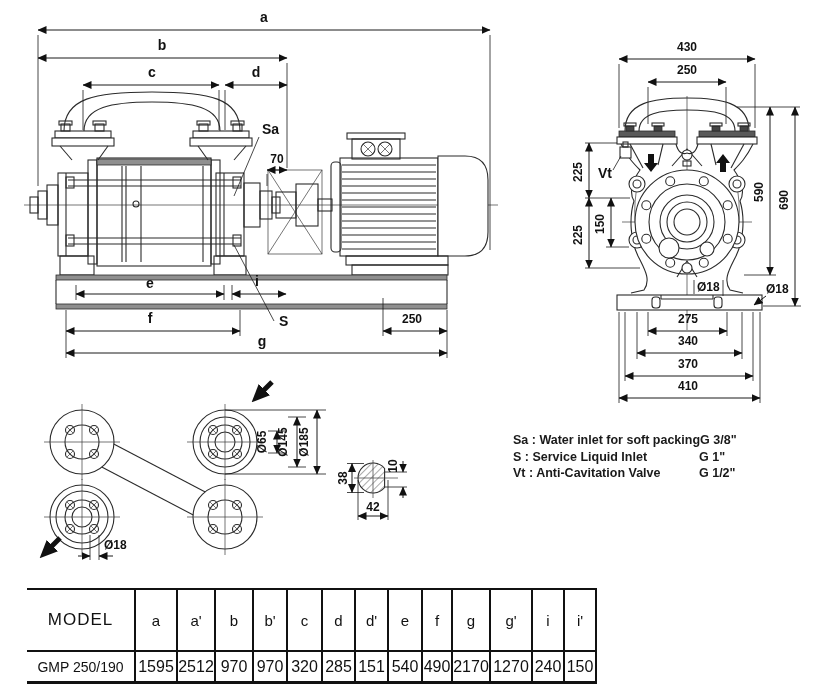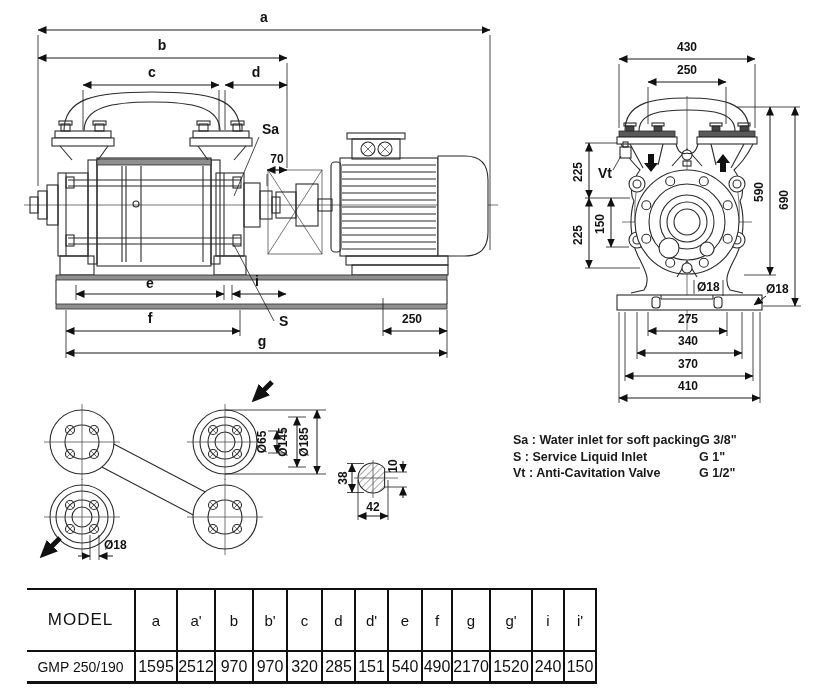--- a/index.html
+++ b/index.html
@@ -552,20 +552,20 @@
       <td>1595</td>
       <td>2512</td>
       <td>970</td>
       <td>970</td>
       <td>320</td>
       <td>285</td>
       <td>151</td>
       <td>540</td>
       <td>490</td>
       <td>2170</td>
-      <td>1520</td>
+      <td>1270</td>
       <td>240</td>
       <td>150</td>
     </tr>
   </tbody>
 </table>
 
 </div>
 
 </body></html>

